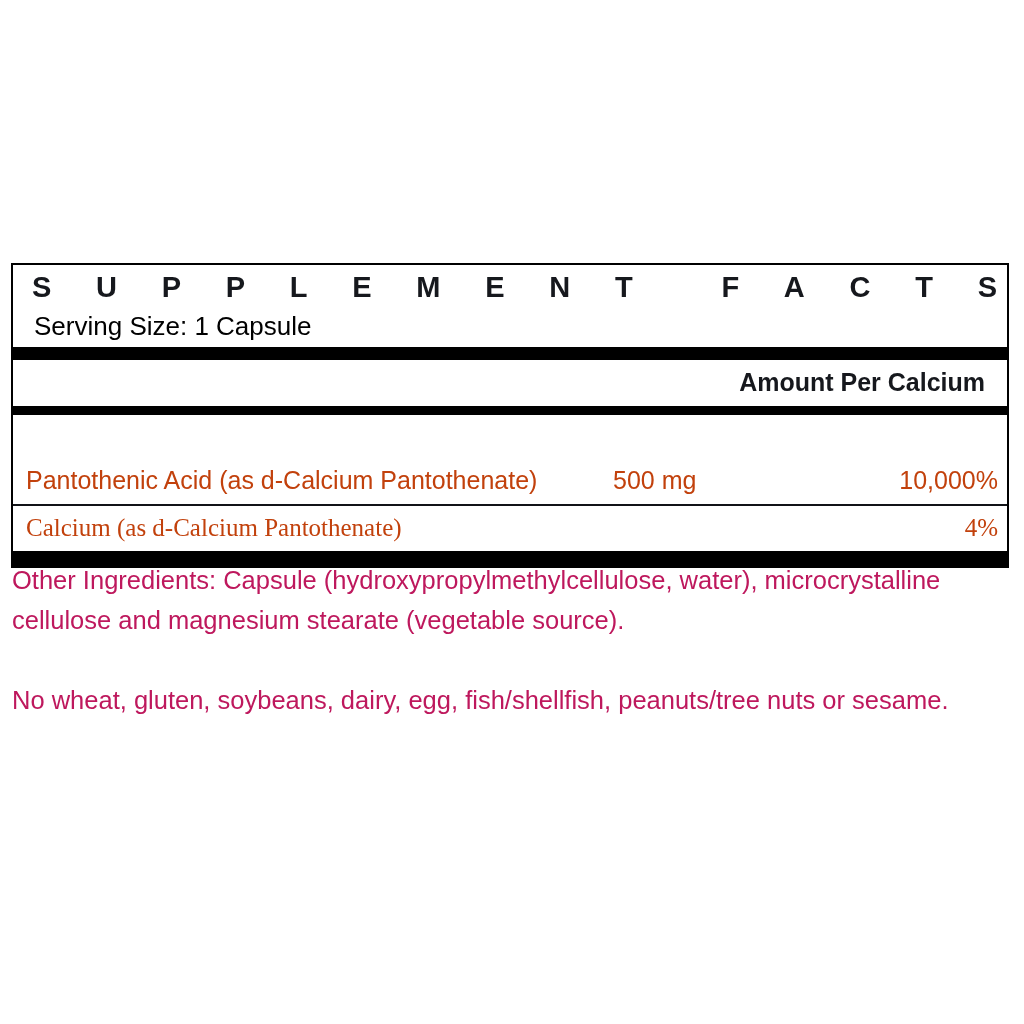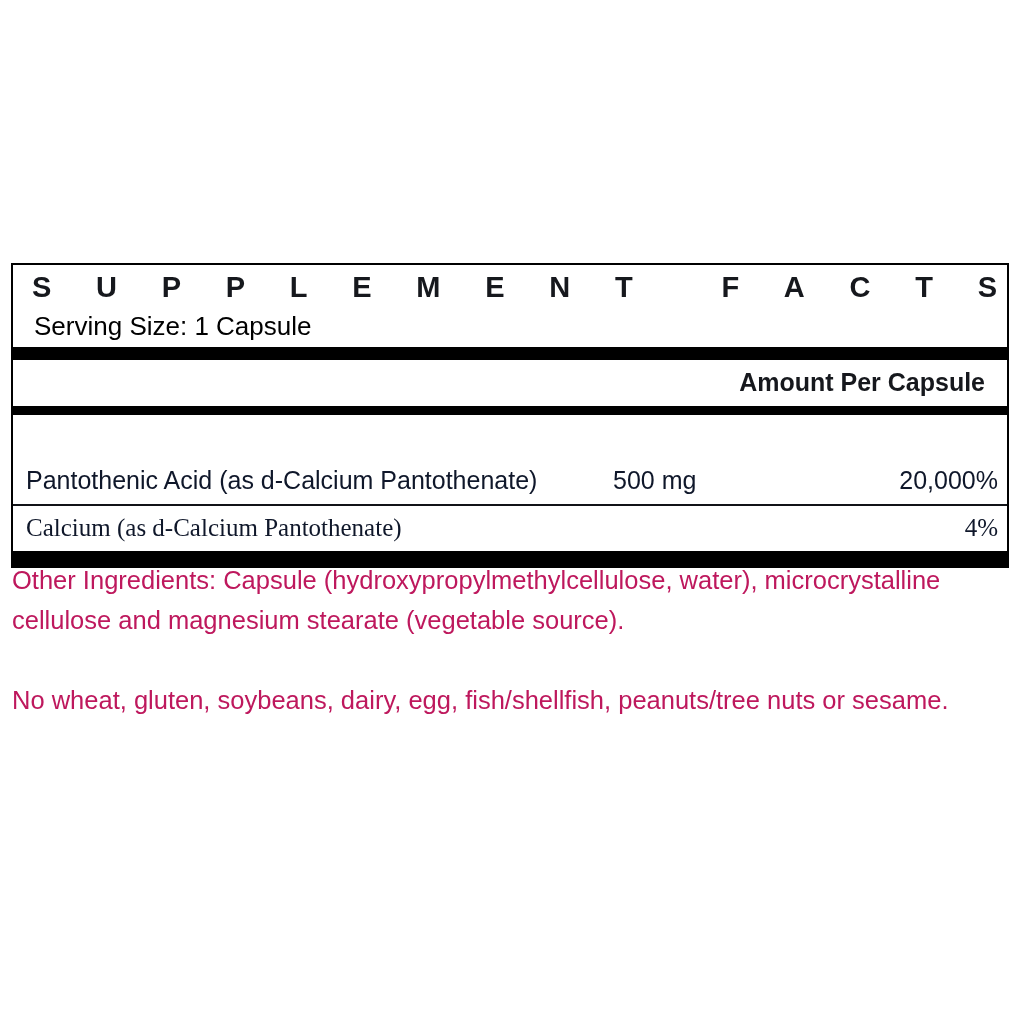--- a/index.html
+++ b/index.html
@@ -88,21 +88,21 @@
     white-space: nowrap;
   }
   .sf-colhead .ch-amount {
     margin-right: 13px;
   }
 
   .sf-row {
     display: flex;
     align-items: baseline;
     font-size: 25px;
-    color: #0f172a;
+    color: #c2410c;
     padding: 8px 9px 9px 13px;
     white-space: nowrap;
   }
   .sf-row + .sf-row {
     border-top: 2px solid #111318;
     font-family: Liberation Serif, serif;
   }
   .sf-row .cell-name {
     flex: 1 1 auto;
     min-width: 0;
@@ -159,29 +159,29 @@
         <span class="tl">C</span>
         <span class="tl">T</span>
         <span class="tl">S</span>
       </div>
       <div class="sf-serving">Serving Size: 1 Capsule</div>
     </div>
 
     <div class="bar-thick"></div>
 
     <div class="sf-colhead">
-      <span class="ch-amount">Amount Per Capsule</span>
+      <span class="ch-amount">Amount Per Calcium</span>
     </div>
 
     <div class="bar-mid"></div>
 
     <div class="sf-row">
       <span class="cell-name">Pantothenic Acid (as d-Calcium Pantothenate)</span>
       <span class="cell-amount">500 mg</span>
-      <span class="cell-dv">20,000%</span>
+      <span class="cell-dv">10,000%</span>
     </div>
 
     <div class="sf-row">
       <span class="cell-name">Calcium (as d-Calcium Pantothenate)</span>
       <span class="cell-dv">4%</span>
     </div>
 
     <div class="bar-bottom"></div>
 
   </div>

